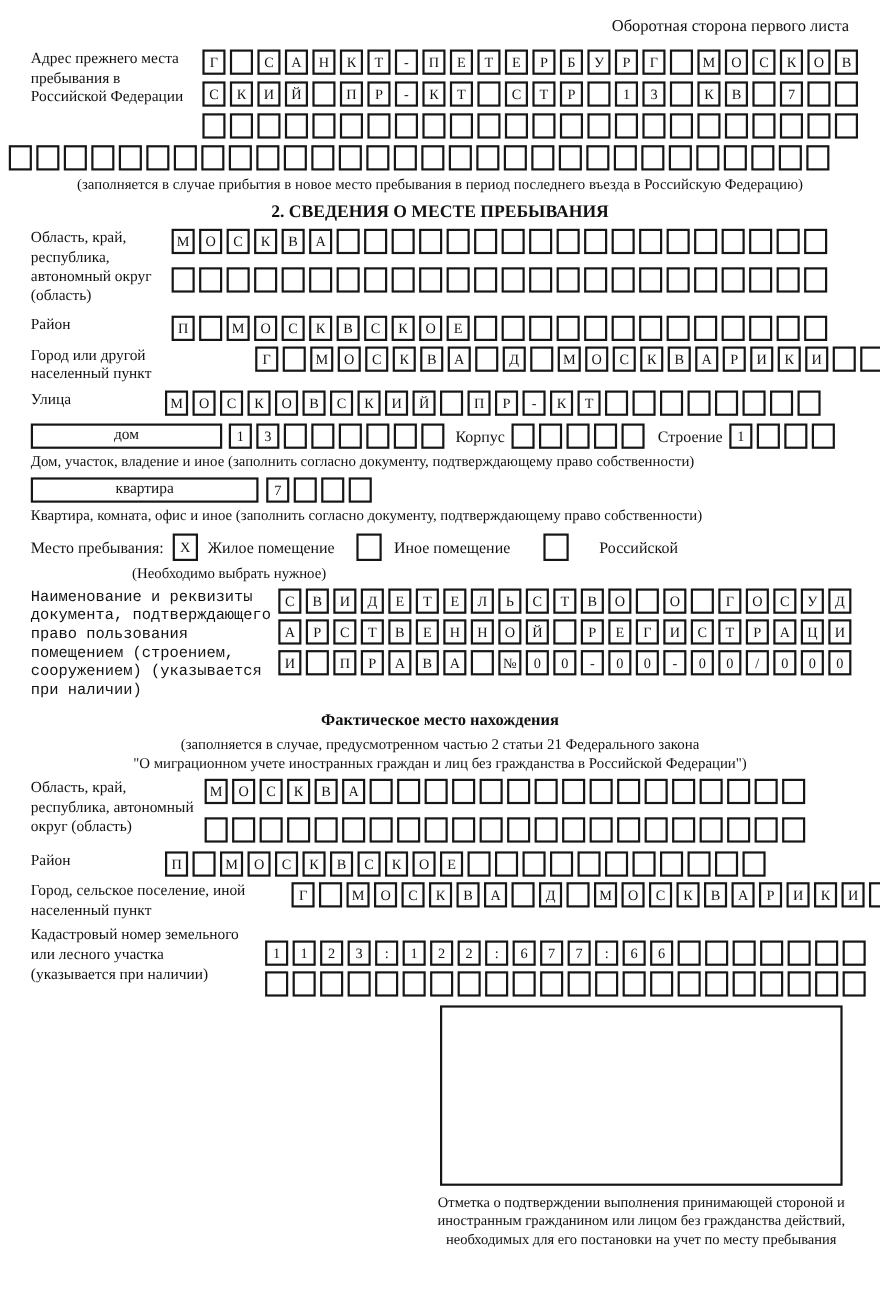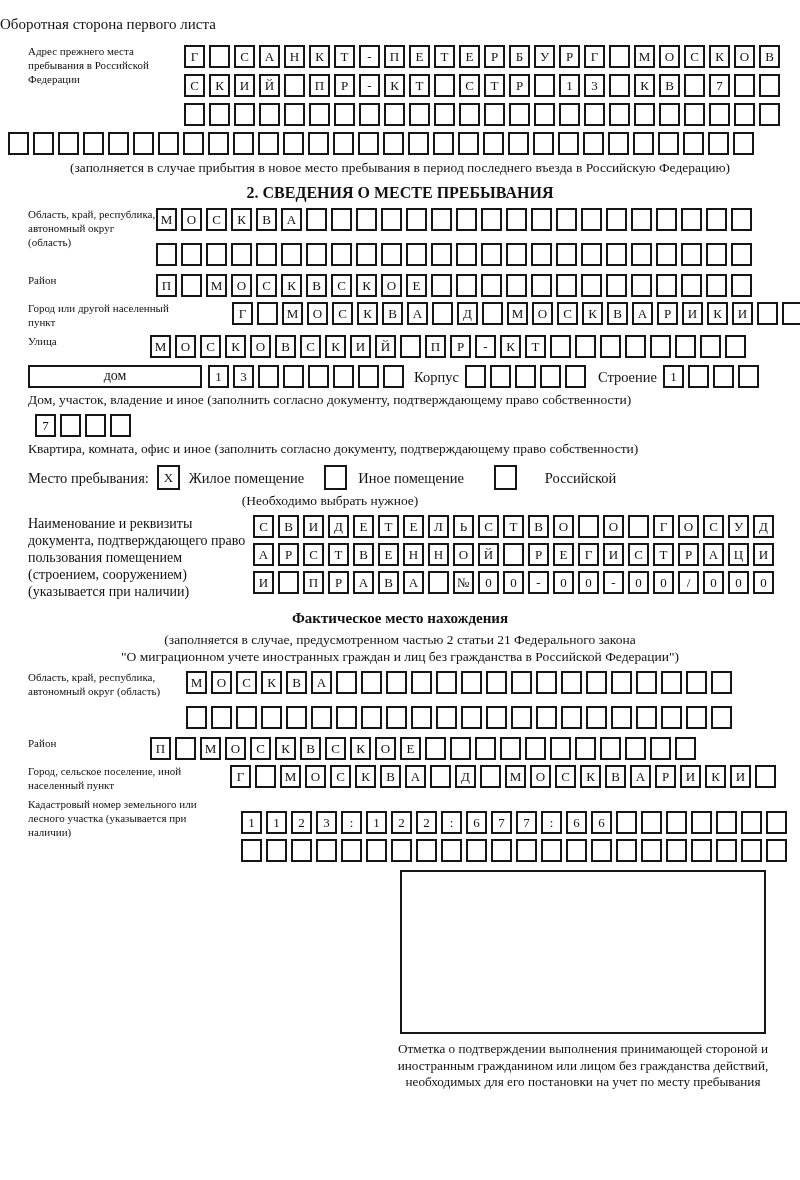--- a/index.html
+++ b/index.html
@@ -1,20 +1,20 @@
 <!DOCTYPE html>
 <html><head>
 <meta charset="utf-8">
 <style>
   html,body{margin:0;padding:0;background:#fff;color:#111;}
   body{width:800px;height:1180px;overflow:hidden;
        font-family:"Liberation Serif","DejaVu Serif",serif;}
-  .corner{margin:16px 84px 0 0;text-align:left;font-size:15px;}
+  .corner{margin:16px 28px 0 0;text-align:right;font-size:15px;}
   .frow{display:flex;align-items:flex-start;}
-  .lbl{font-size:11px;line-height:1.26;flex:none;}
+  .lbl{font-size:14px;line-height:1.26;flex:none;}
   .w122{width:122px;} .w128{width:128px;} .w150{width:150px;}
   .w196{width:196px;} .w225{width:225px;}
   .cells{display:flex;gap:4px;flex:none;}
   .cell{flex:none;width:17px;height:19px;border:2px solid #161616;
         display:flex;align-items:center;justify-content:center;
         font-size:13px;line-height:1;}
   .stack{display:flex;flex-direction:column;gap:12px;}
   .stack6{display:flex;flex-direction:column;gap:5px;}
   .wbox{flex:none;height:19px;border:2px solid #161616;display:flex;
         align-items:center;justify-content:center;font-size:14px;}
@@ -325,42 +325,43 @@
   <div class="cells" style="margin-left:6px;">
       <span class="cell">1</span>
       <span class="cell"></span>
       <span class="cell"></span>
       <span class="cell"></span>
     </div>
 </div>
 <div class="cap">Дом, участок, владение и иное (заполнить согласно документу, подтверждающему право собственности)</div>
 
 <div class="frow ml28" style="margin-top:6px;align-items:center;">
+  <div class="wbox" style="width:203px;">квартира</div>
   <div class="cells" style="margin-left:7px;">
       <span class="cell">7</span>
       <span class="cell"></span>
       <span class="cell"></span>
       <span class="cell"></span>
     </div>
 </div>
 <div class="cap">Квартира, комната, офис и иное (заполнить согласно документу, подтверждающему право собственности)</div>
 
 <div class="frow ml28" style="margin-top:8px;align-items:center;">
   <div class="inl">Место пребывания:</div>
   <div class="cell" style="margin-left:8px;width:19px;height:21px;">X</div>
   <div class="inl" style="margin-left:9px;">Жилое помещение</div>
   <div class="cell" style="margin-left:20px;width:19px;height:21px;"></div>
   <div class="inl" style="margin-left:11px;">Иное помещение</div>
   <div class="cell" style="margin-left:30px;width:19px;height:21px;"></div>
   <div class="inl" style="margin-left:28px;">Российской</div>
 </div>
-<div style="margin:3px 0 0 120px;width:420px;text-align:center;font-size:13.5px;">(Необходимо выбрать нужное)</div>
+<div style="margin:3px 0 0 120px;width:420px;text-align:left;font-size:13.5px;">(Необходимо выбрать нужное)</div>
 
 <div class="frow ml28" style="margin-top:6px;">
-  <div class="lbl w225" style="font-size:14px;line-height:1.22;">Наименование и реквизиты документа, подтверждающего право пользования помещением (строением, сооружением) (указывается при наличии)</div>
+  <div class="lbl w225" style="font-size:14px;line-height:1.22;font-family:Liberation Mono, monospace;">Наименование и реквизиты документа, подтверждающего право пользования помещением (строением, сооружением) (указывается при наличии)</div>
   <div class="stack6">
     <div class="cells">
         <span class="cell">С</span>
         <span class="cell">В</span>
         <span class="cell">И</span>
         <span class="cell">Д</span>
         <span class="cell">Е</span>
         <span class="cell">Т</span>
         <span class="cell">Е</span>
         <span class="cell">Л</span>
@@ -506,21 +507,21 @@
       <span class="cell"></span>
       <span class="cell"></span>
       <span class="cell"></span>
       <span class="cell"></span>
       <span class="cell"></span>
       <span class="cell"></span>
       <span class="cell"></span>
     </div>
 </div>
 
-<div class="frow ml28" style="margin-top:5px;">
+<div class="frow ml28" style="margin-top:5px;gap:35px;">
   <div class="lbl w196" style="padding-right:6px;">Город, сельское поселение, иной населенный пункт</div>
   <div class="cells">
       <span class="cell">Г</span>
       <span class="cell"></span>
       <span class="cell">М</span>
       <span class="cell">О</span>
       <span class="cell">С</span>
       <span class="cell">К</span>
       <span class="cell">В</span>
       <span class="cell">А</span>

